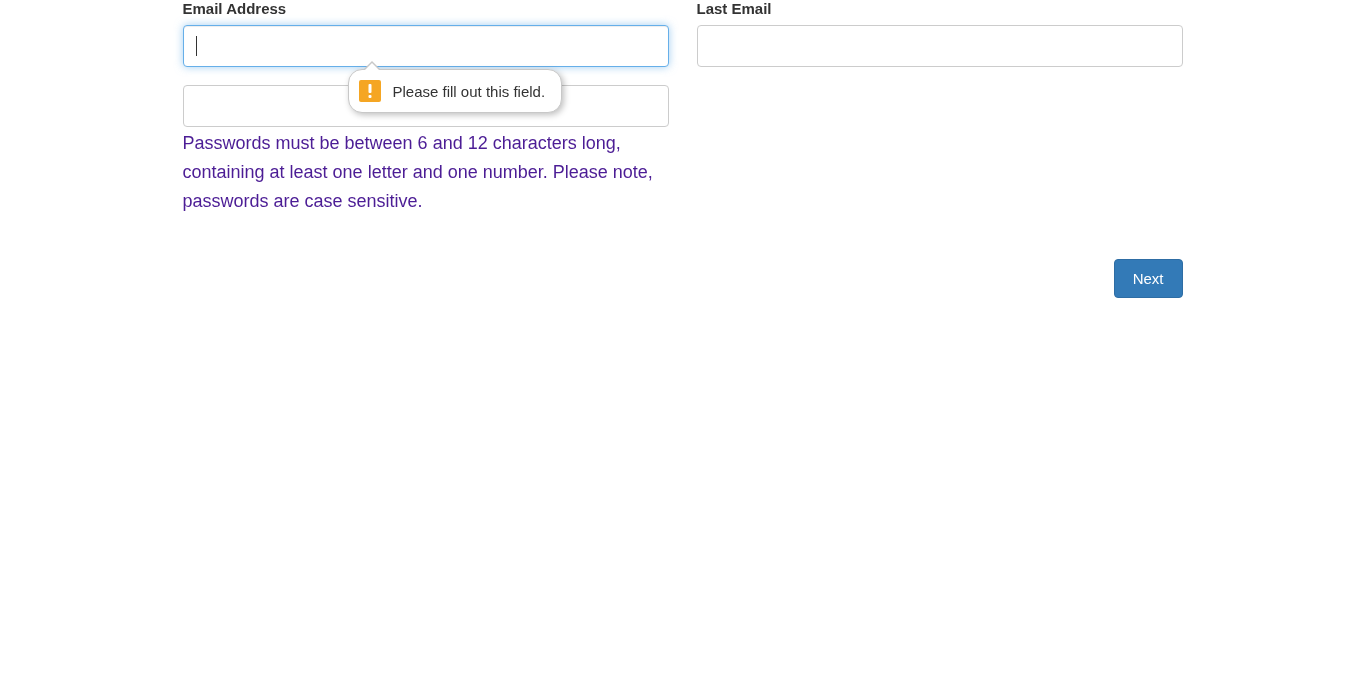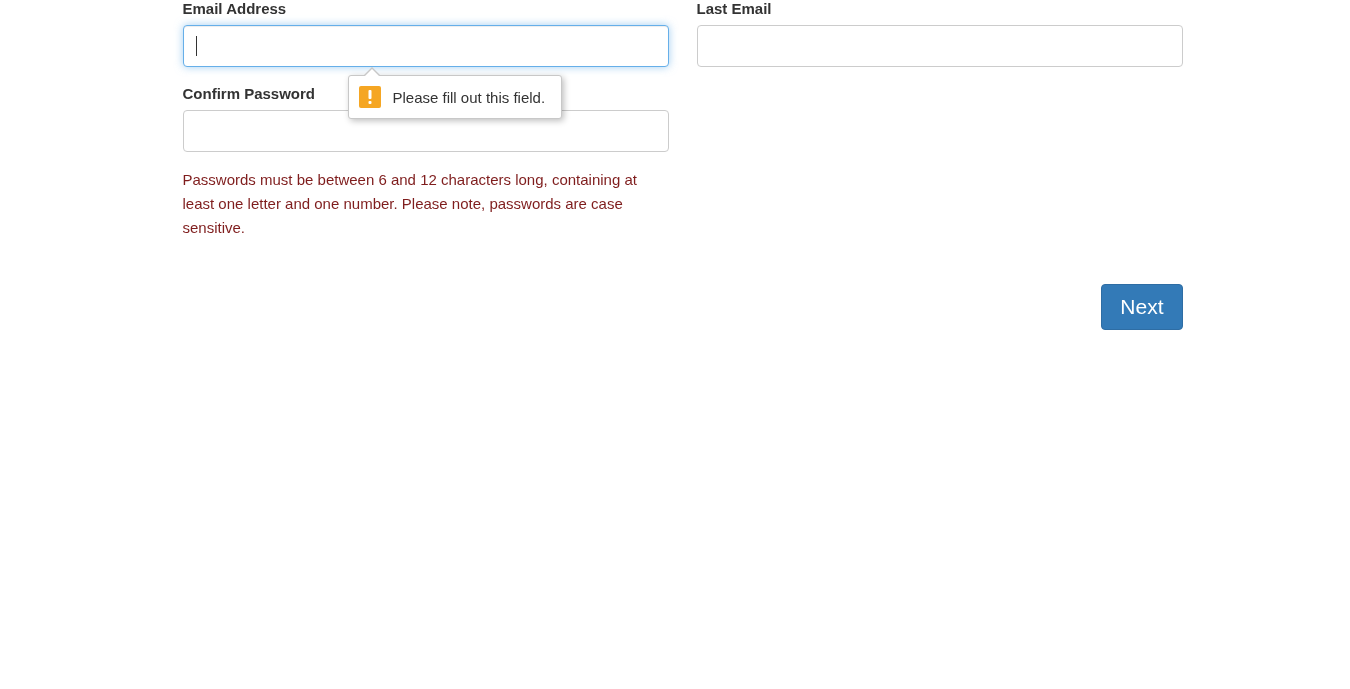--- a/index.html
+++ b/index.html
@@ -54,48 +54,48 @@
       background-color: #fff;
       border: 1px solid #ccc;
       border-radius: 4px;
       outline: none;
     }
     .form-control.focused {
       border-color: #66afe9;
       box-shadow: inset 0 1px 1px rgba(0,0,0,.075), 0 0 8px rgba(102,175,233,.6);
     }
     .help-text {
-      color: #7f1d1d;
-      font-size: 15px;
+      color: #4c1d95;
+      font-size: 18px;
       line-height: 1.6;
-      margin-top: 16px;
+      margin-top: 2px;
     }
     .actions {
       text-align: right;
       margin-top: 26px;
     }
     .btn-primary {
       display: inline-block;
       padding: 10px 18px;
-      font-size: 21px;
+      font-size: 15px;
       font-weight: 400;
       color: #fff;
       background-color: #337ab7;
       border: 1px solid #2e6da4;
       border-radius: 4px;
       cursor: pointer;
       text-align: center;
     }
     .tooltip {
       position: absolute;
-      top: 75px;
+      top: 69px;
       left: 165px;
       background: #fff;
       border: 1px solid #c8c8c8;
-      border-radius: 3px;
+      border-radius: 14px;
       box-shadow: 2px 2px 6px rgba(0,0,0,0.25);
       padding: 10px 16px 10px 10px;
       display: flex;
       align-items: center;
       gap: 12px;
       z-index: 10;
       white-space: nowrap;
       text-align: center;
     }
     .tooltip::before {
@@ -170,21 +170,20 @@
                 <rect x="1.5" y="1" width="3" height="9" rx="1"></rect>
                 <rect x="1.5" y="12" width="3" height="3" rx="1"></rect>
               </svg>
           </span>
           <span class="tooltip-text">Please fill out this field.</span>
         </div>
       </div>
 
 
       <div class="form-group">
-        <label>Confirm Password</label>
         <input type="password" class="form-control" style="">
         <p class="help-text">Passwords must be between 6 and 12 characters long, containing at least one letter and one number. Please note, passwords are case sensitive.</p>
       </div>
     </div>
 
     <div class="col">
 
       <div class="form-group">
         <label>Last Email</label>
         <input type="text" class="form-control" style="">

